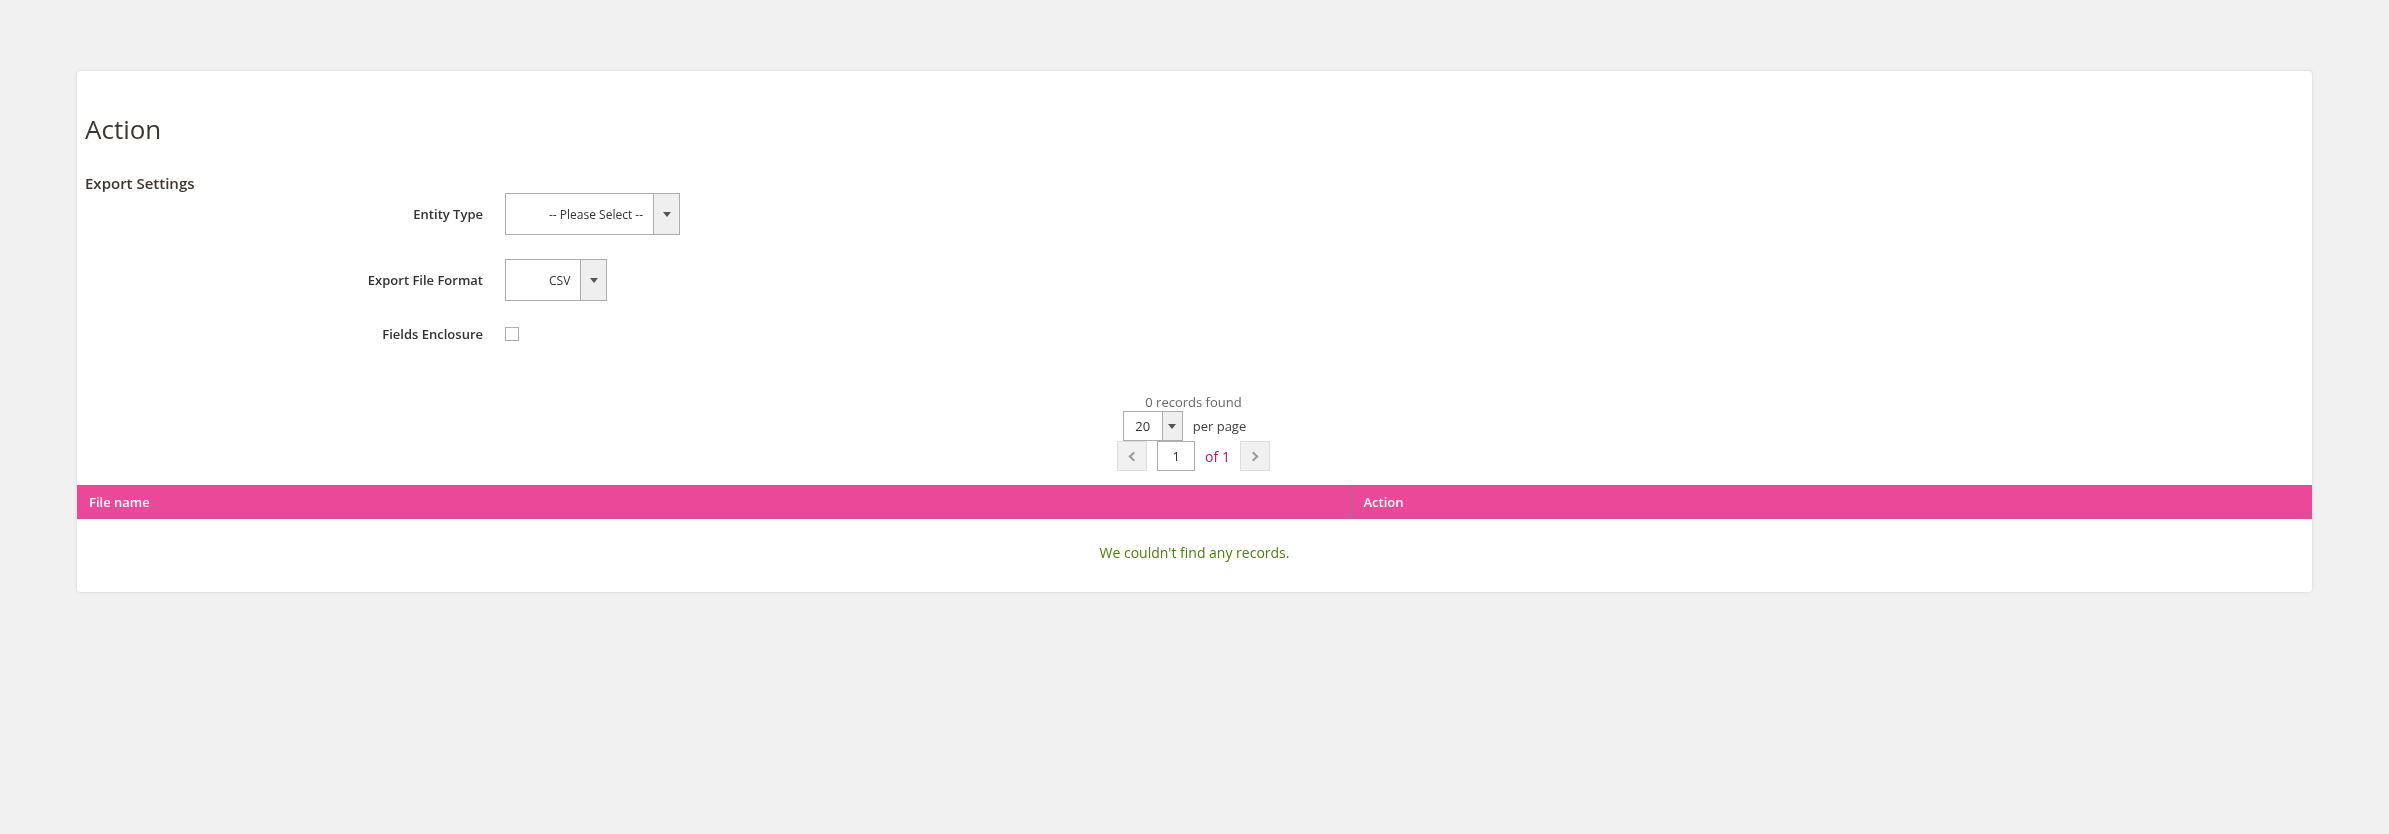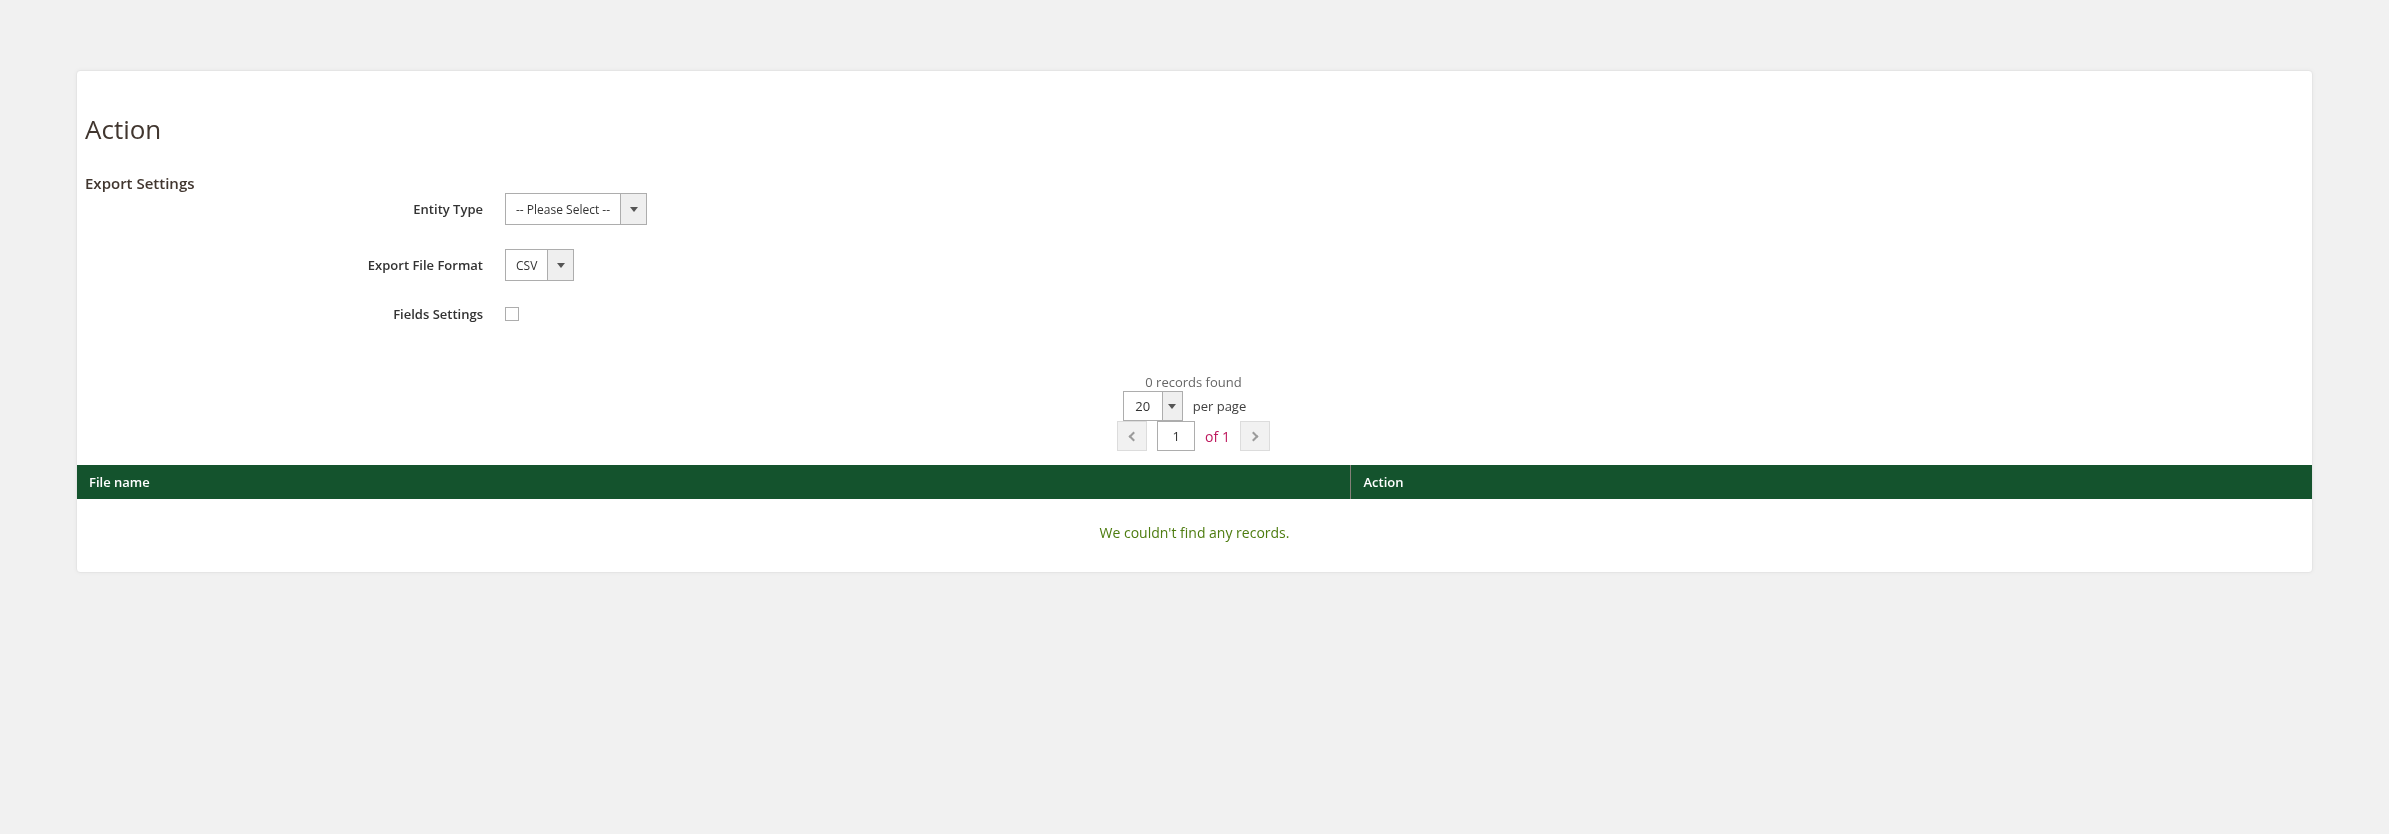--- a/index.html
+++ b/index.html
@@ -48,22 +48,23 @@
   font-size: 13px;
   font-weight: 600;
   color: #333333;
 }
 .form-control { }
 
 .select-wrap {
   display: inline-flex;
   align-items: stretch;
   border: 1px solid #adadad;
-  height: 32px;
-  background: #ffffff;
+  height: 42px;
+  background: #ffffff;
+  padding-left: 33px;
 }
 .select-value {
   padding: 0 10px;
   font-size: 12px;
   color: #333333;
   display: flex;
   align-items: center;
   min-width: 96px;
 }
 .select-btn {
@@ -163,21 +164,21 @@
 .page-total {
   font-size: 14px;
   color: #be185d;
 }
 
 .table {
   width: 100%;
   border-collapse: collapse;
 }
 .thead {
-  background: #14532d;
+  background: #ec4899;
 }
 .thead th {
   color: #ffffff;
   font-weight: 600;
   font-size: 13px;
   text-align: left;
   padding: 8px 12px;
   border-right: 1px solid #857f78;
 }
 .thead th:first-child { padding-left: 12px; }
@@ -219,21 +220,21 @@
             <div class="select-wrap">
               <div class="select-value" style="min-width:28px;">CSV</div>
               <div class="select-btn">
                 <span class="tri-down"></span>
               </div>
             </div>
           </div>
         </div>
 
         <div class="form-row">
-          <div class="form-label">Fields Settings</div>
+          <div class="form-label">Fields Enclosure</div>
           <div class="form-control">
             <div class="checkbox"></div>
           </div>
         </div>
 
       </div>
     </div>
 
     <div class="toolbar">
       <div class="records-found">0 records found</div>

